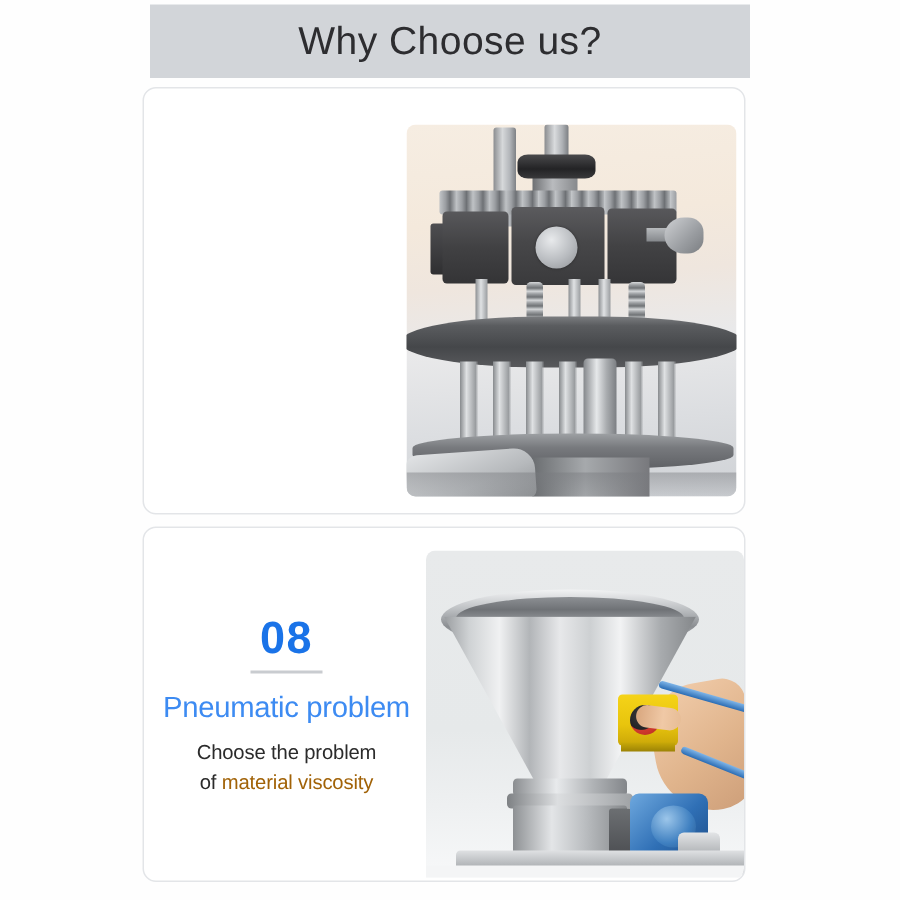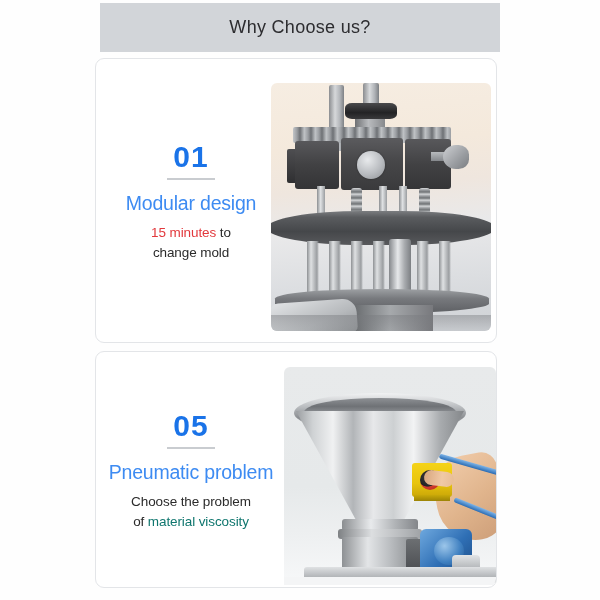--- a/index.html
+++ b/index.html
@@ -18,21 +18,21 @@
   .header-bar {
     position: absolute;
     left: 100px; top: 3px;
     width: 400px; height: 49px;
     background: #d2d5d9;
     display: flex;
     align-items: center;
     justify-content: center;
   }
   .header-title {
-    font-size: 18px;
+    font-size: 26px;
     color: #2d2d30;
     letter-spacing: 0.3px;
     font-weight: 400;
     font-family: "Liberation Sans", sans-serif;
   }
   
   .card {
     position: absolute;
     left: 95px;
     width: 402px;
@@ -79,21 +79,21 @@
   }
   .sub {
     margin-top: 9px;
     text-align: center;
     font-size: 13.5px;
     color: #2b2b2b;
     line-height: 1.5;
     letter-spacing: -0.1px;
   }
   .hl { color: #e2383c; }
-  .hl-2 { color: #0f766e; margin-top: 20px; }
+  .hl-2 { color: #a16207; margin-top: 20px; }
 
   
   .photo {
     position: absolute;
     overflow: hidden;
   }
   #photo-1 {
     left: 175px; top: 24px;
     width: 220px; height: 248px;
     border-radius: 6px;
@@ -265,29 +265,20 @@
 <body>
 
 <div class="page">
 
   <div class="header-bar">
     <span class="header-title">Why Choose us?</span>
   </div>
 
   <div class="card" id="card-1">
 
-    <div class="card-text">
-      <span class="num">01</span>
-      <span class="num-rule"></span>
-      <span class="head-line">Modular design</span>
-      <div class="sub">
-        <span class="hl">15 minutes</span><span> to</span><br>
-        <span>change mold</span>
-      </div>
-    </div>
 
     <div class="photo" id="photo-1">
       <div class="p1-bg"></div>
       <div class="p1 p1-post-l"></div>
       <div class="p1 p1-post-r"></div>
       <div class="p1 p1-cap2"></div>
       <div class="p1 p1-cap"></div>
       <div class="p1 p1-bolts"></div>
       <div class="p1 p1-block-l2"></div>
       <div class="p1 p1-block-l"></div>
@@ -307,21 +298,21 @@
       <div class="p1 p1-plate"></div>
       <div class="p1 p1-body"></div>
       <div class="p1 p1-lowleft"></div>
       <div class="p1 p1-shadow"></div>
     </div>
   </div>
 
   <div class="card" id="card-2">
 
     <div class="card-text">
-      <span class="num">05</span>
+      <span class="num">08</span>
       <span class="num-rule"></span>
       <span class="head-line">Pneumatic problem</span>
       <div class="sub">
         <span>Choose the problem</span><br>
         <span>of </span><span class="hl-2">material viscosity</span>
       </div>
     </div>
 
     <div class="photo" id="photo-2">
       <div class="p2-bg"></div>

